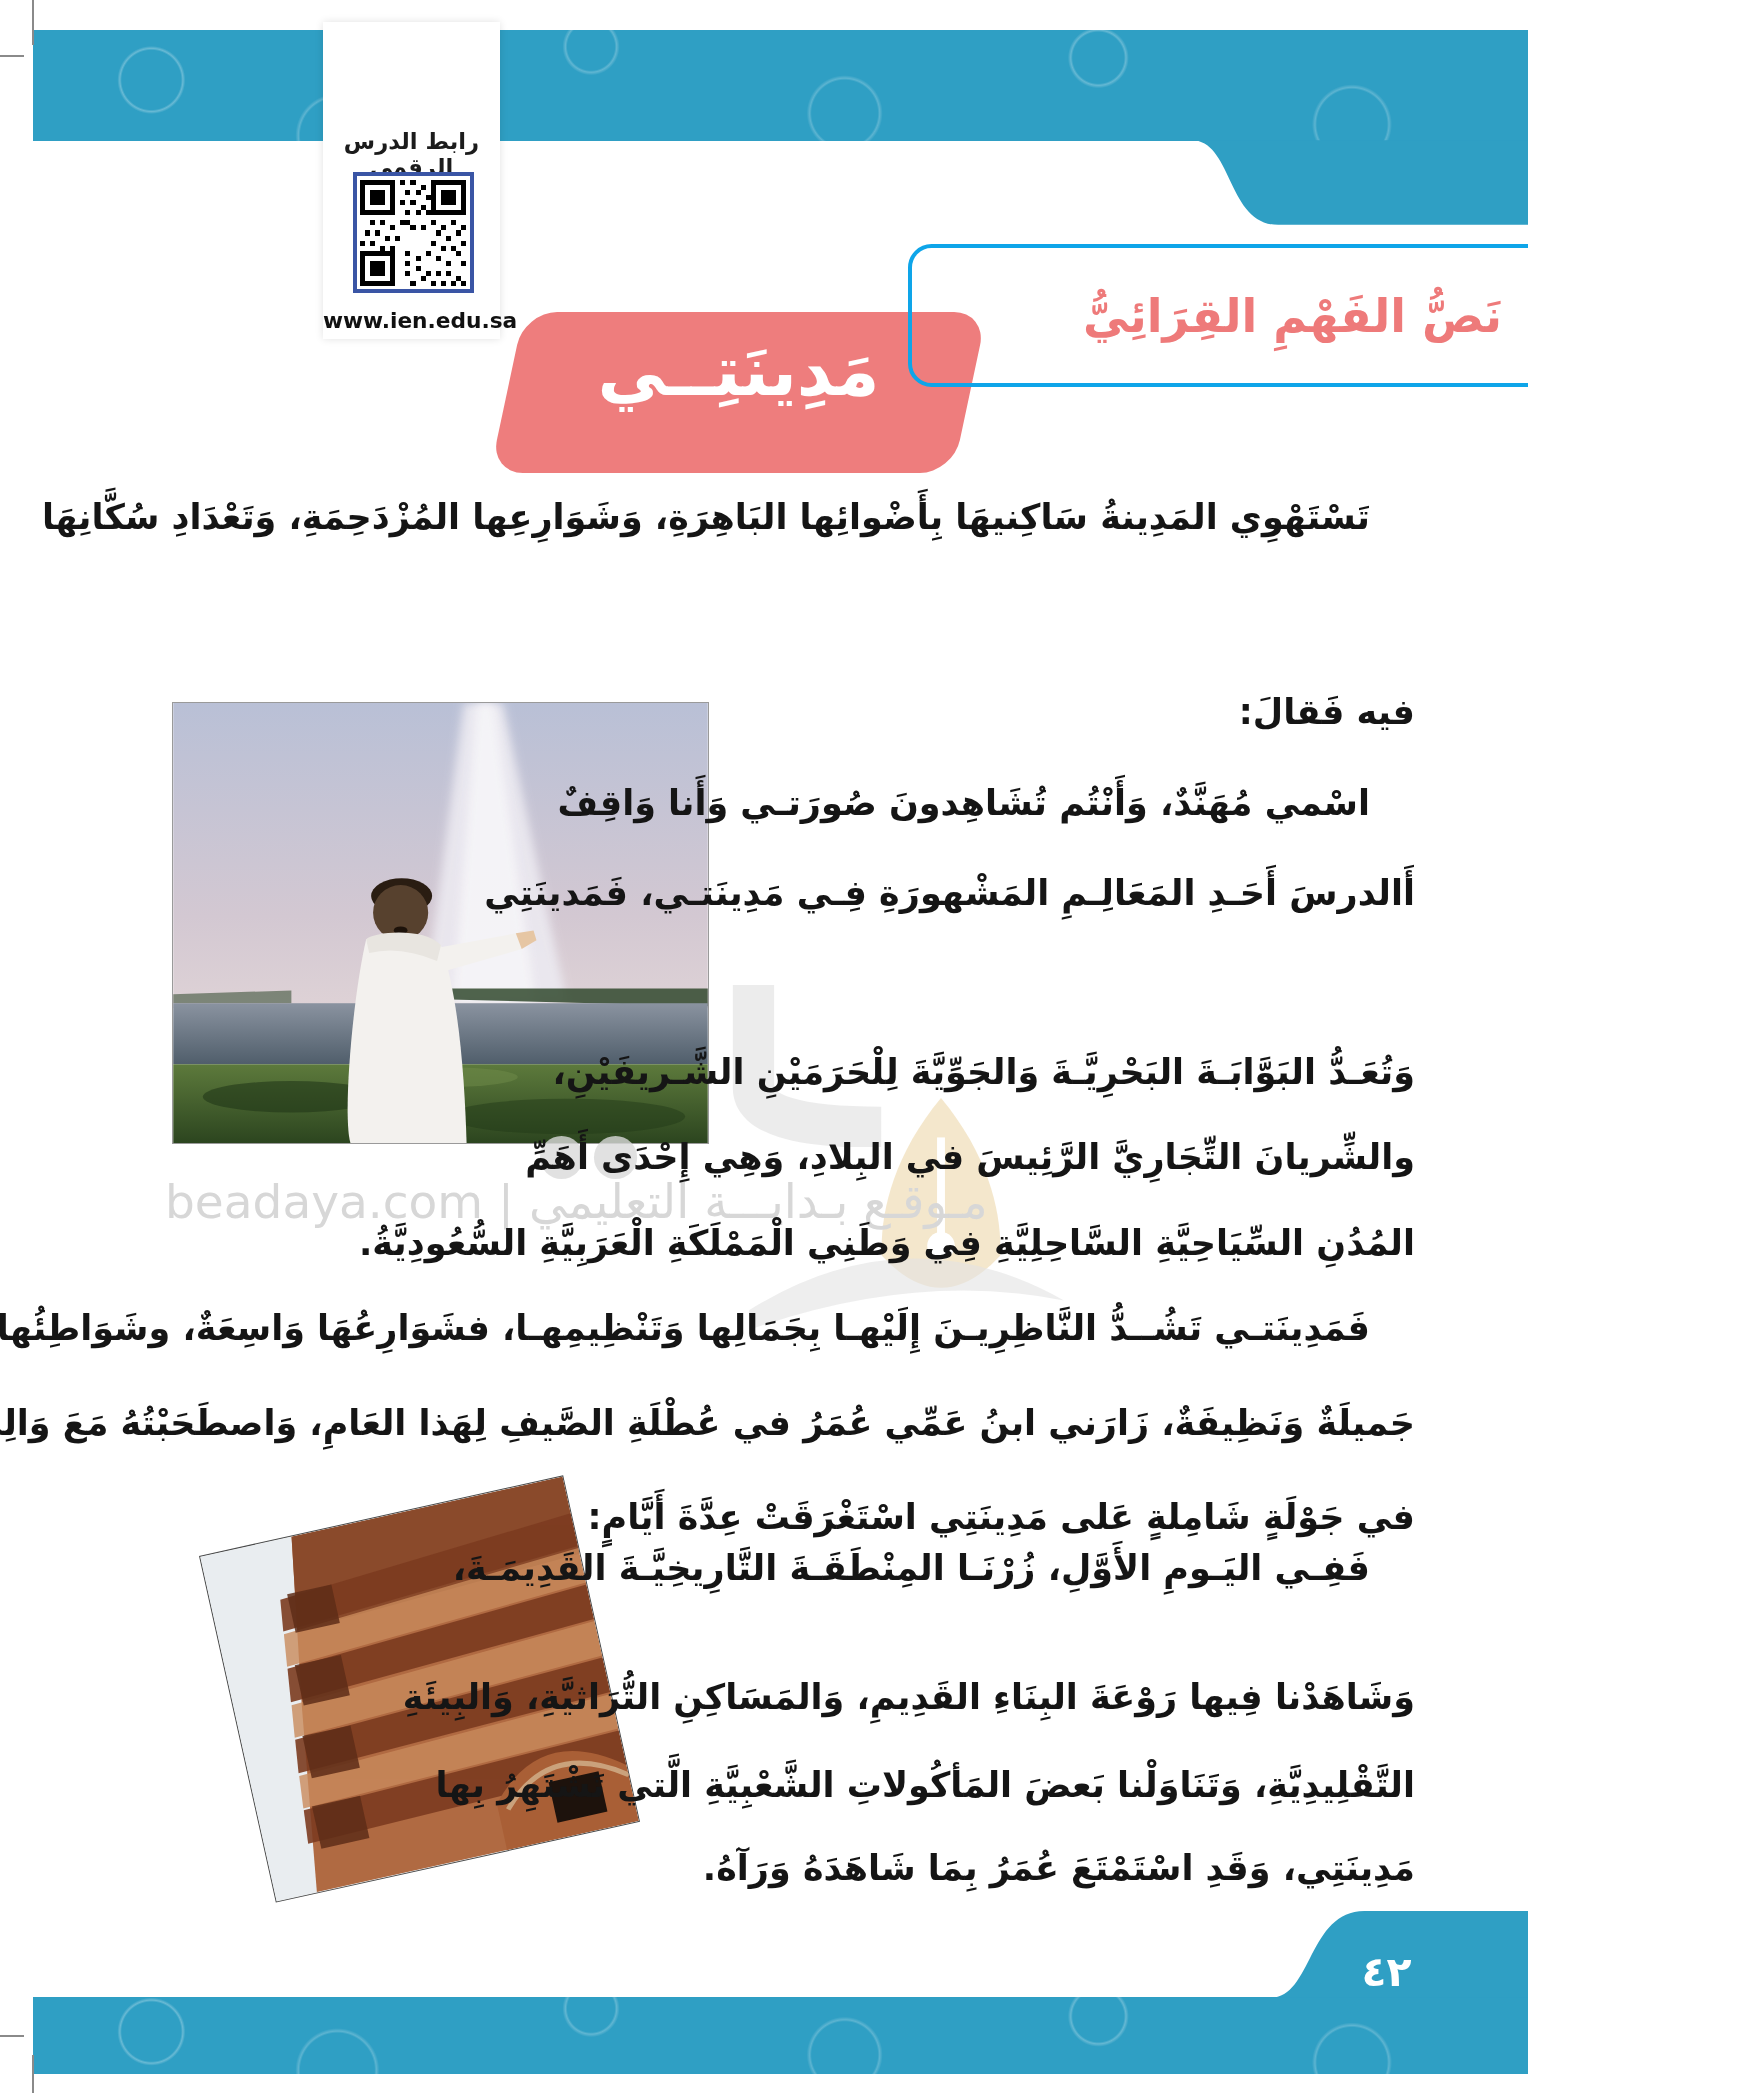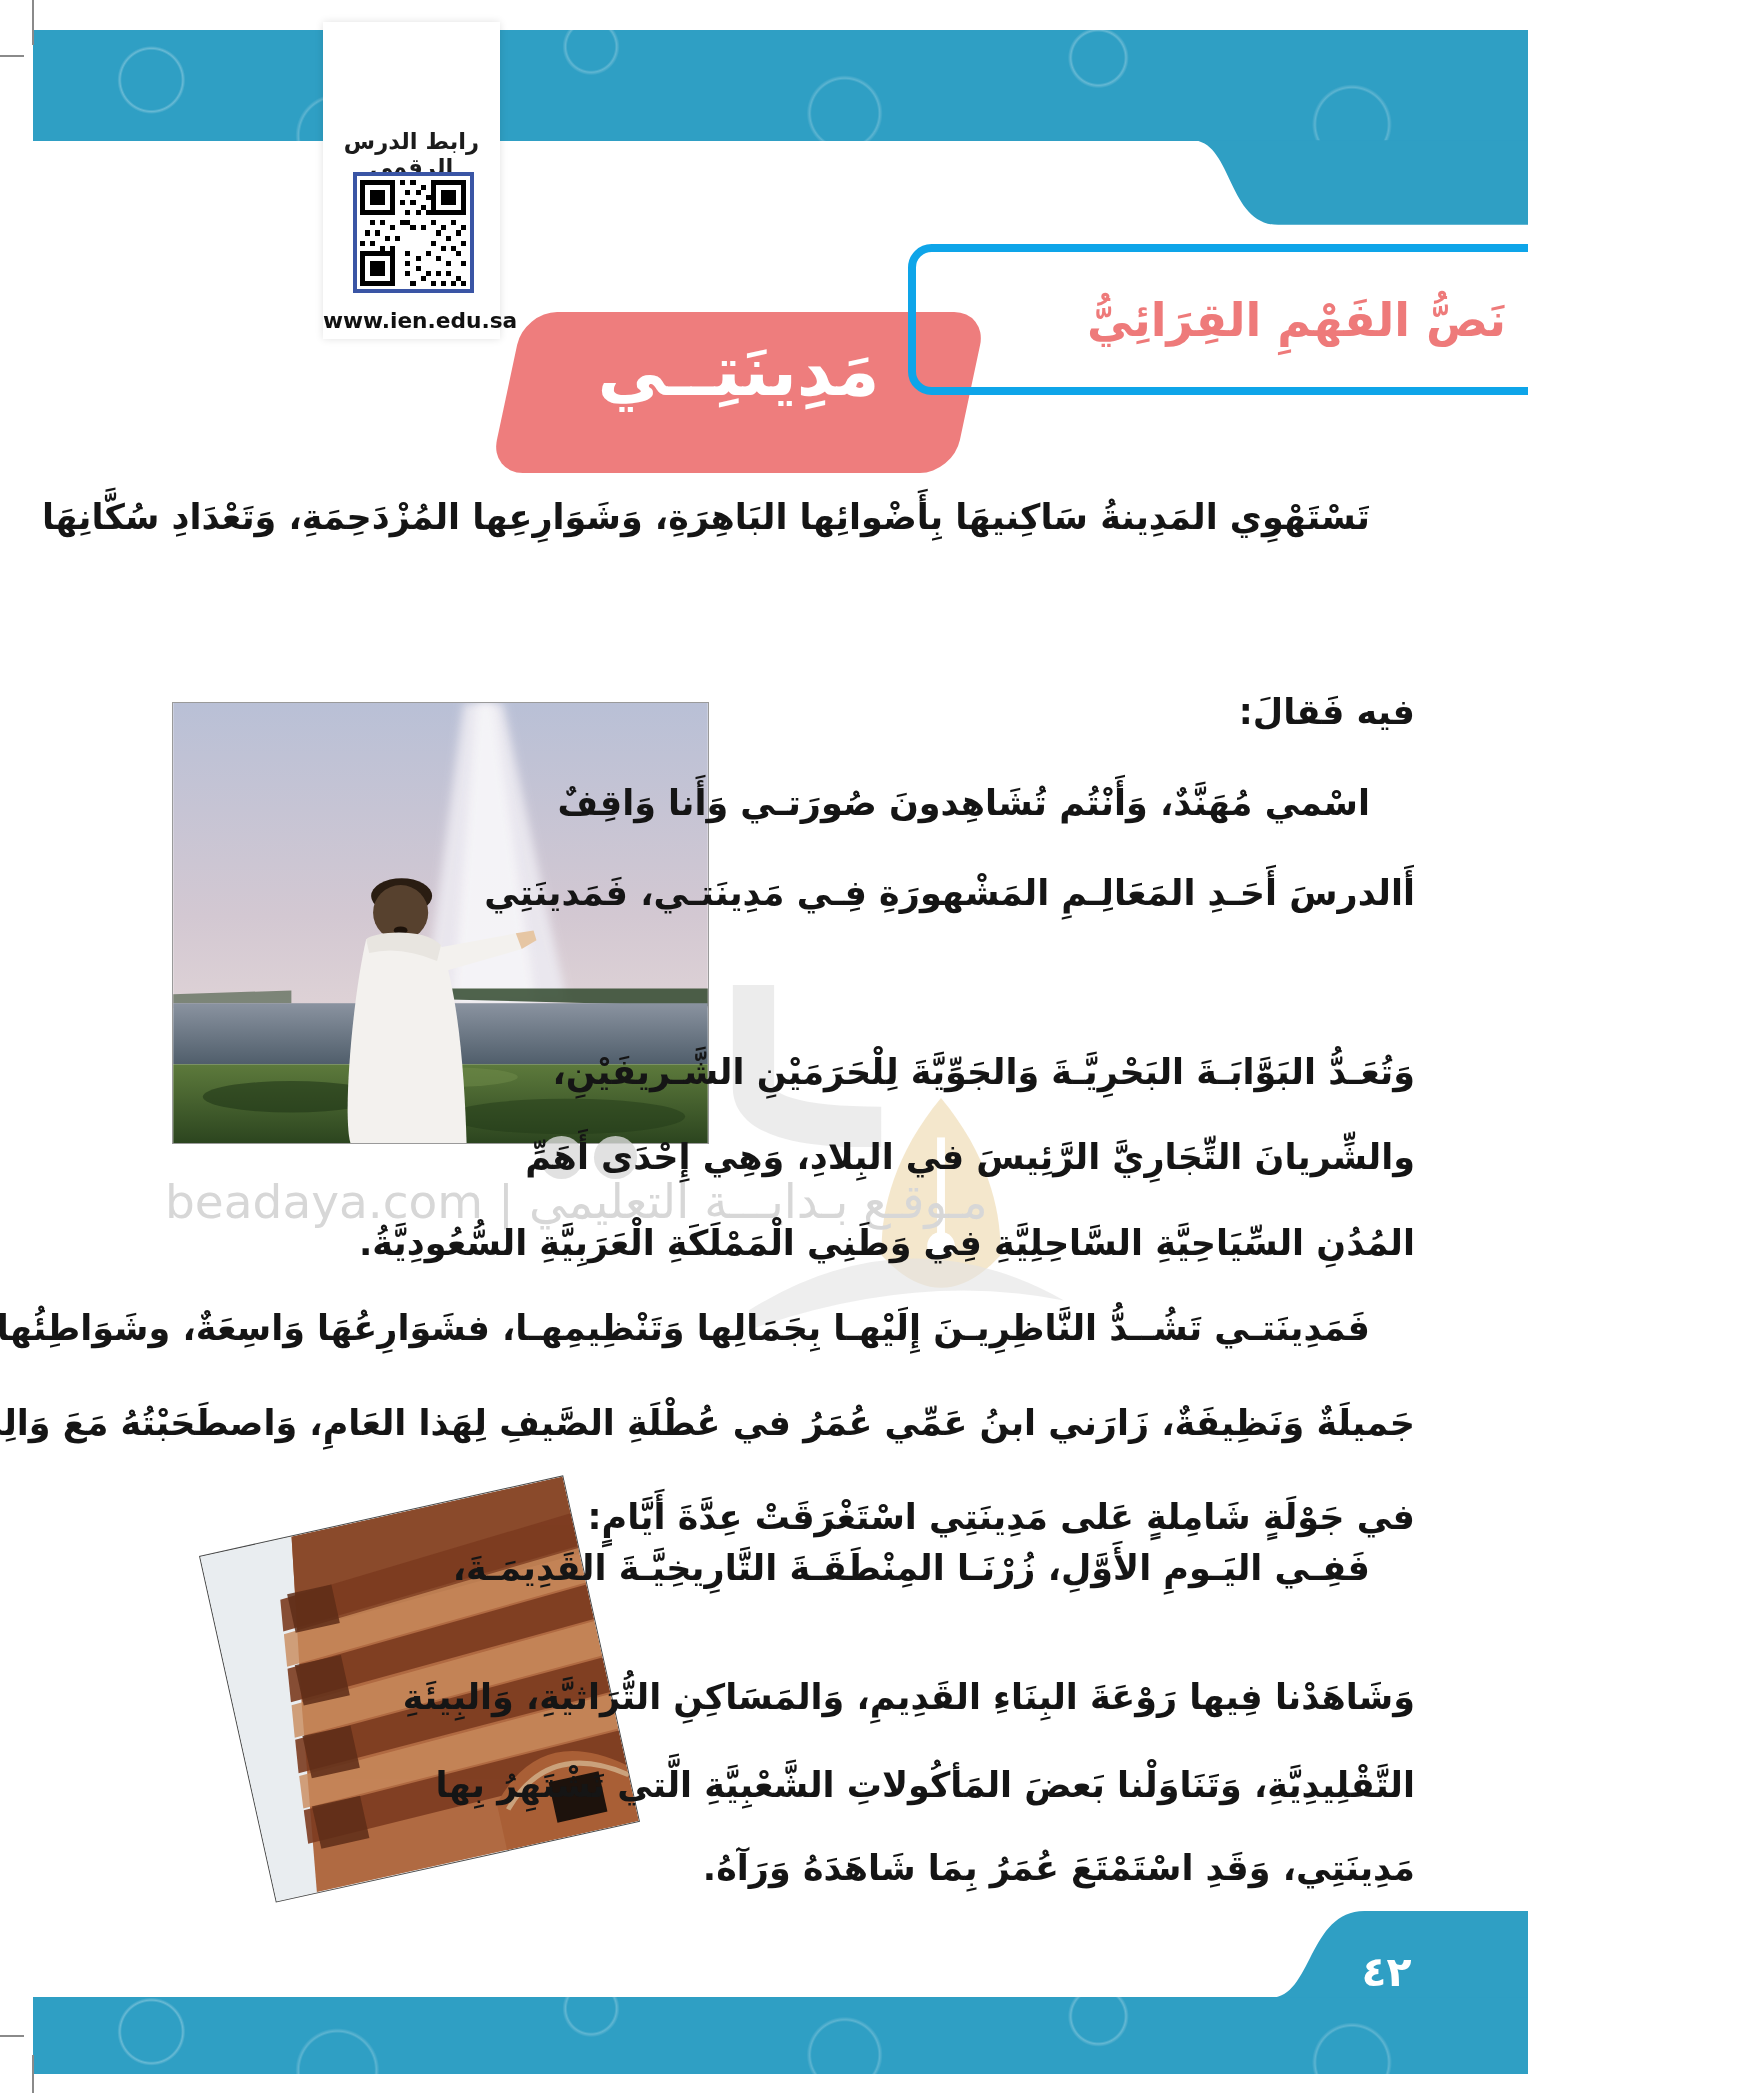--- a/index.html
+++ b/index.html
@@ -17,21 +17,21 @@
       radial-gradient(circle at 92% 35%, rgba(255,255,255,0) 27.6px, rgba(255,255,255,.26) 29.6px, rgba(255,255,255,0) 32.5px);}
   .band-top{position:absolute;left:32.5px;top:29.6px;width:1691px;height:111px;}
   .band-bottom{position:absolute;left:32.5px;top:1997px;width:1691px;height:77px;}
   
   .qr-panel{position:absolute;left:323px;top:21.7px;width:177px;height:317px;background:#fff;
             box-shadow:0 0 7.9px rgba(0,0,0,.12);z-index:6;text-align:center;}
   .qr-label{position:absolute;top:106px;left:0;width:100%;font-size:22.7px;font-weight:bold;color:#1c1c1c;direction:rtl;}
   .qr-box{position:absolute;top:150px;left:29.6px;width:106px;height:106px;border:4.9px solid #3a55a5;background:#fff;padding:3.9px;}
   .qr-url{position:absolute;top:286px;left:0;width:100%;font-size:21.7px;font-weight:bold;color:#111;}
   
-  .nass-box{position:absolute;left:908px;top:244px;width:761px;height:135px;border:8px solid #0ea5e9;
+  .nass-box{position:absolute;left:908px;top:244px;width:761px;height:135px;border:4px solid #0ea5e9;
             border-radius:23.6px;display:flex;align-items:center;justify-content:center;z-index:5;}
   .nass-text{font-size:46px;font-weight:bold;color:#ee7a7a;direction:rtl;}
   
   .city-banner{position:absolute;left:507px;top:312px;width:463px;height:161px;background:#ee7d7d;
                border-radius:33px;transform:skewX(-12deg);z-index:4;}
   .city-text{position:absolute;left:507px;top:331px;width:463px;text-align:center;color:#fff;
              font-size:69px;font-weight:bold;direction:rtl;z-index:5;}
   
   .bl{position:absolute;right:113px;direction:rtl;white-space:nowrap;font-weight:bold;
       font-size:35px;color:#151515;z-index:5;}

